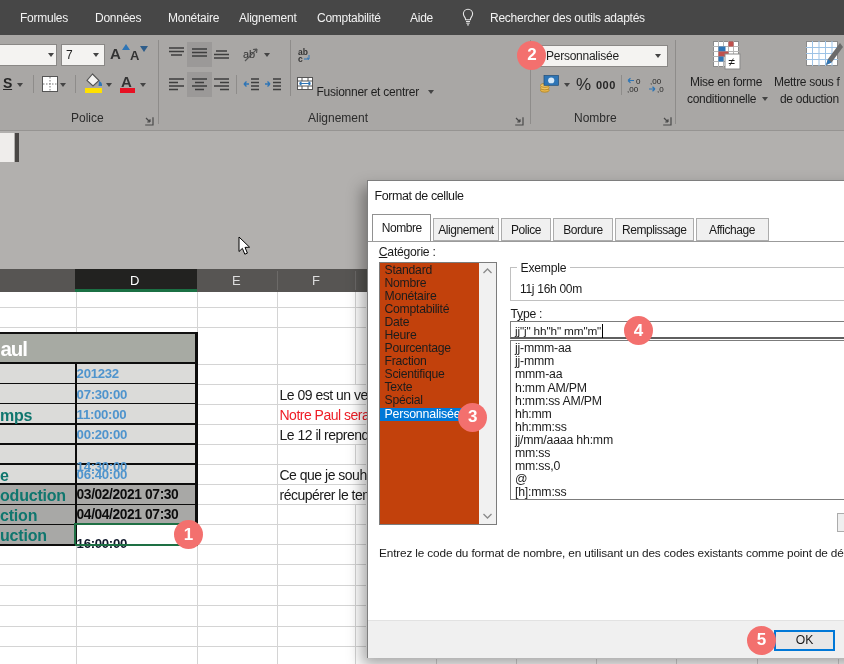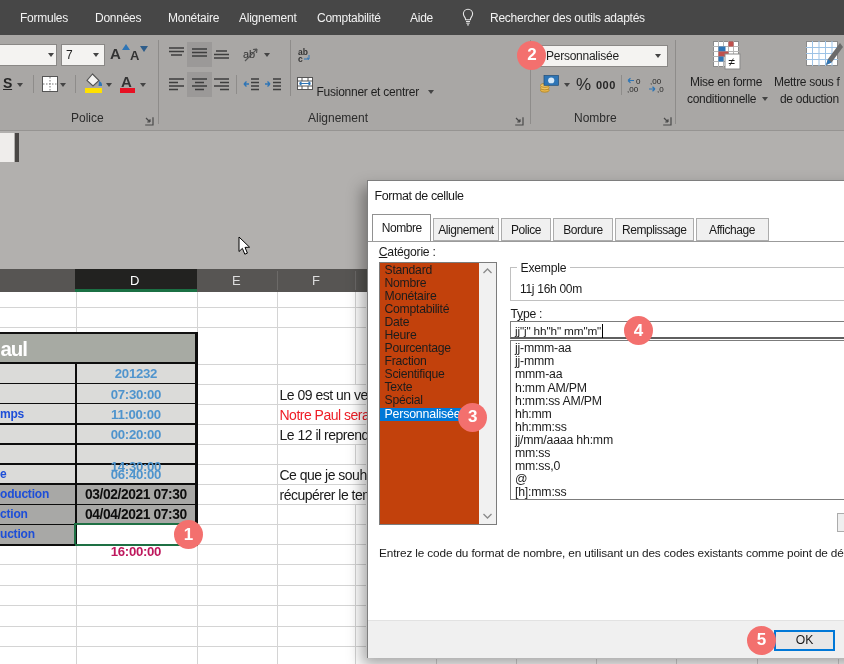--- a/index.html
+++ b/index.html
@@ -23,22 +23,22 @@
 #chead{position:absolute;left:0;top:268.5px;width:844px;height:23px;background:#575553;color:#dcdcdc;font-size:13px}
 
 #canvas{position:absolute;left:0;top:291.5px;width:844px;height:372.5px;background:#fff}
 .gv{position:absolute;width:1px;background:#d4d4d4}
 .gh{position:absolute;height:1px;background:#d4d4d4}
 
 #tbl{position:absolute;left:0;top:331.6px;width:197.6px;height:213px}
 .trow{position:absolute;left:0;width:197.6px}
 .lightrow{background:#dbdbd9}
 .darkrow{background:#a8a8a6}
-.tlabel{position:absolute;left:0;font-weight:bold;font-size:12px;color:#1d4ed8;letter-spacing:-0.2px}
-.tval{position:absolute;left:76.6px;width:118.7px;text-align:center;font-weight:bold;font-size:13.2px;letter-spacing:-0.3px}
+.tlabel{position:absolute;left:0;font-weight:bold;font-size:16px;color:#0f766e;letter-spacing:-0.2px}
+.tval{position:absolute;left:76.6px;width:118.7px;font-weight:bold;font-size:13.2px;letter-spacing:-0.3px}
 .bluev{color:#4f94cd}
 .rowline{position:absolute;left:0;width:197.6px;height:1.4px;background:#0d0d0d}
 
 .ann{position:absolute;left:279.5px;font-size:14px;color:#1a1a1a;white-space:nowrap;letter-spacing:-0.5px}
 
 #dlg{position:absolute;left:366.5px;top:179.5px;width:517px;height:478.5px;background:#fff;
  border:1px solid #7e7e7e;box-sizing:border-box;box-shadow:-5px 7px 14px rgba(0,0,0,0.35);font-size:12.2px;letter-spacing:-0.25px;color:#1a1a1a}
 .tab{position:absolute;box-sizing:border-box;border:1px solid #acacac;background:#f0f0f0;text-align:center;font-size:12px;letter-spacing:-0.45px}
 .dtxt{position:absolute;white-space:nowrap;font-size:12.2px;color:#1a1a1a}
 
@@ -310,21 +310,21 @@
  <div class="tlabel" style="top:195.8px">uction</div>
 
  <div class="tval bluev" style="top:34.8px">201232</div>
  <div class="tval bluev" style="top:55px">07:30:00</div>
  <div class="tval bluev" style="top:75.1px">11:00:00</div>
  <div class="tval bluev" style="top:95.2px">00:20:00</div>
  <div class="tval bluev" style="top:127px">14:30:00</div>
  <div class="tval bluev" style="top:135.4px">06:40:00</div>
  <div class="tval" style="top:155.5px;color:#0d0d0d;font-size:13.8px;letter-spacing:-0.4px">03/02/2021 07:30</div>
  <div class="tval" style="top:175.6px;color:#0d0d0d;font-size:13.8px;letter-spacing:-0.4px">04/04/2021 07:30</div>
- <div class="tval" style="top:212px;color:#be185d">16:00:00</div>
+ <div class="tval" style="top:204px;color:#0f172a">16:00:00</div>
 
  <div class="abs" style="left:74.4px;top:191.2px;width:123.2px;height:23px;border:2.2px solid #1e7044;box-sizing:border-box"></div>
  <div class="abs" style="left:0;top:212.7px;width:74.6px;height:1.8px;background:#0d0d0d"></div>
 </div>
 
 <svg class="abs" style="left:238px;top:236px;z-index:70" width="13" height="20" viewBox="0 0 13 20">
  <path d="M1 1 L1 15.5 L4.4 12.4 L6.8 18.2 L9.4 17.1 L7 11.4 L11.6 11.2 Z" fill="#fff" stroke="#000" stroke-width="1"></path>
 </svg>
 
 <div id="dlg">

